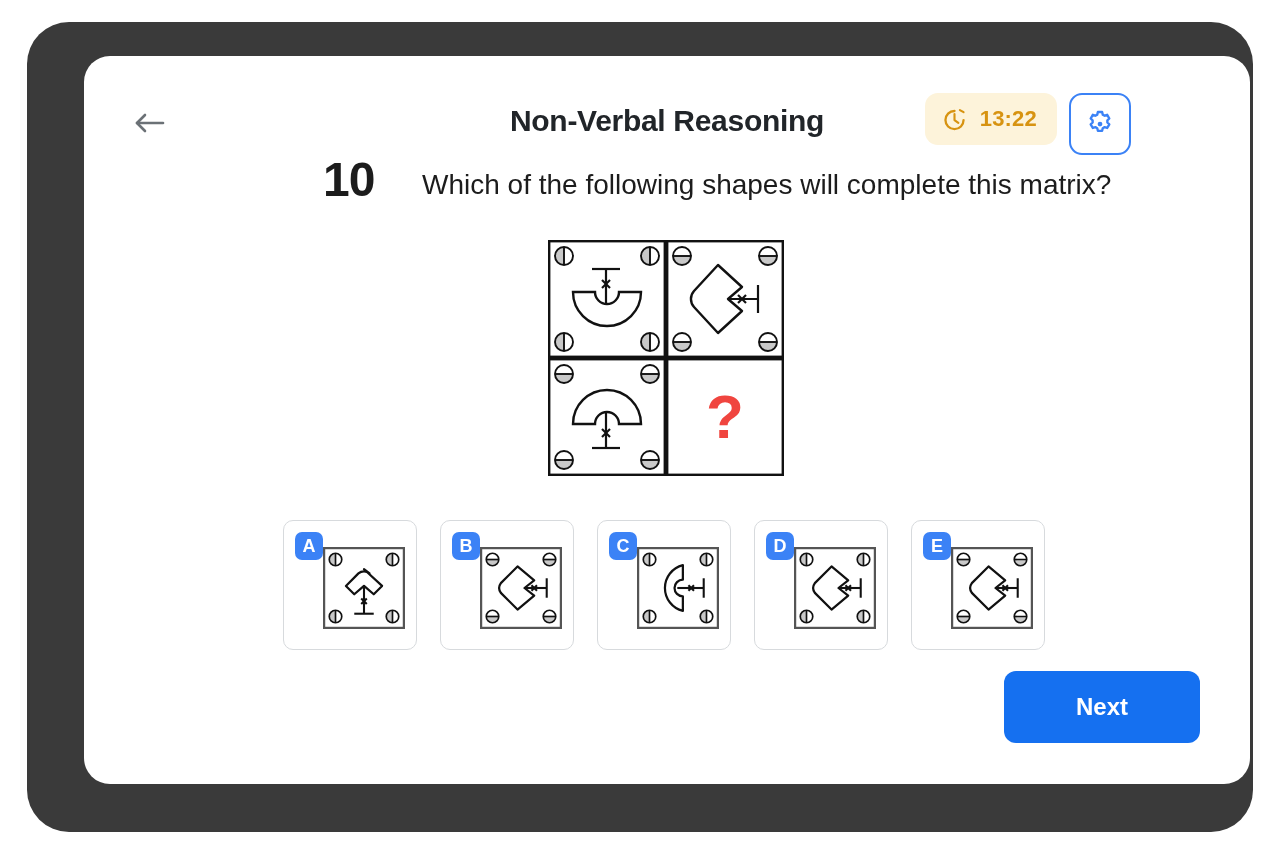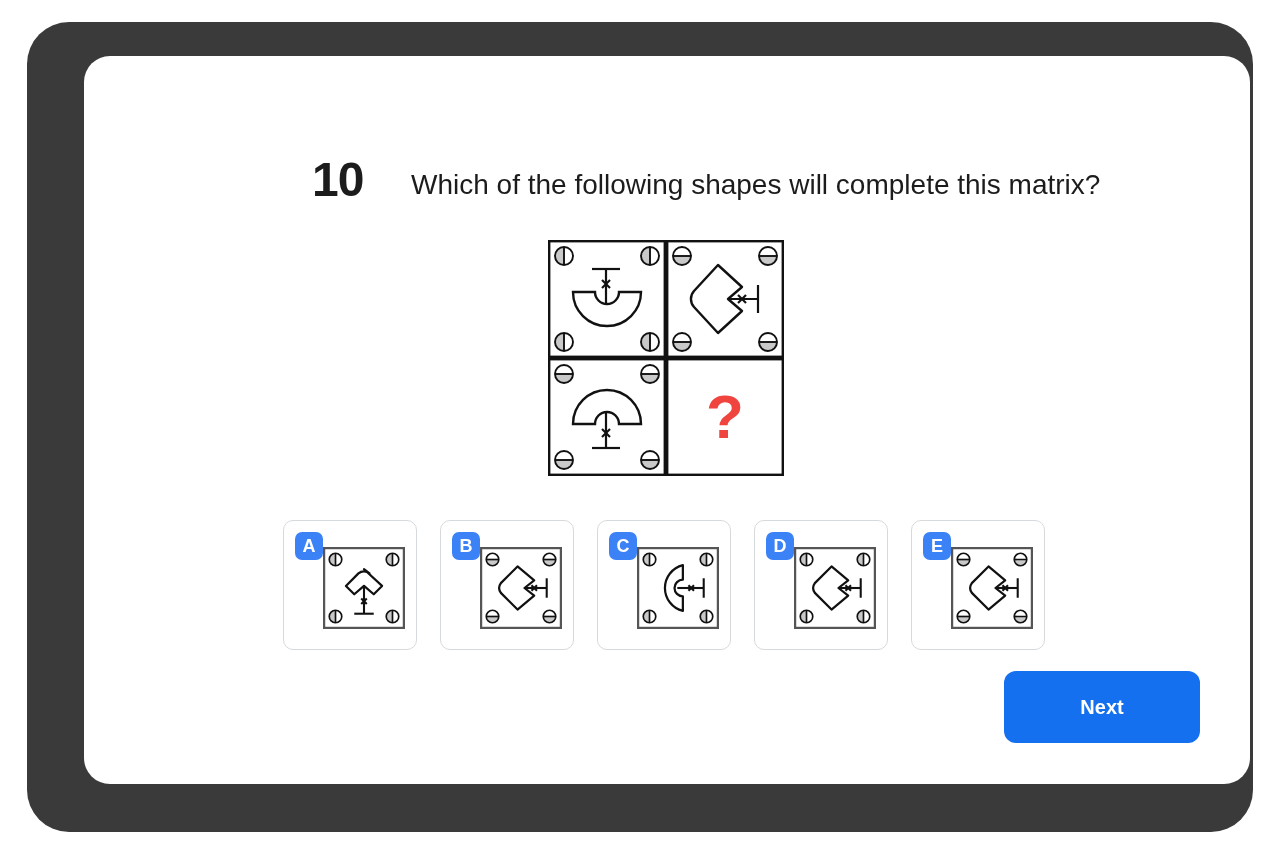--- a/index.html
+++ b/index.html
@@ -104,21 +104,21 @@
     border-radius: 13px;
     cursor: pointer;
     display: flex;
     align-items: center;
     justify-content: center;
   }
 
   
   #question-row {
     position: absolute;
-    left: 1px;
+    left: 12px;
     top: 96px;
     width: 100%;
     height: 70px;
     padding-left: 29px;
   }
 
   #question-number {
     position: absolute;
     left: 227px;
     top: 0px;
@@ -203,31 +203,58 @@
     position: absolute;
     right: 50px;
     bottom: 41px;
     width: 196px;
     height: 72px;
     background: #1570f0;
     border: none;
     border-radius: 12px;
     color: #ffffff;
     font-family: "Liberation Sans", sans-serif;
-    font-size: 20px;
+    font-size: 24px;
     font-weight: bold;
     cursor: pointer;
   }
 </style>
 </head>
 <body>
 
 <div id="device-frame">
   <div id="screen">
 
+    <div id="app-header">
+
+      <button id="back-button">
+        <svg width="32" height="24" viewBox="0 0 32 24">
+          <path d="M3 12 H29" stroke="#6b7176" stroke-width="2.6" stroke-linecap="round" fill="none"></path>
+          <path d="M11 4 L3 12 L11 20" stroke="#6b7176" stroke-width="2.6" stroke-linecap="round" stroke-linejoin="round" fill="none"></path>
+        </svg>
+      </button>
+
+      <div id="page-title">Non-Verbal Reasoning</div>
+
+      <div id="timer-badge">
+        <svg width="27" height="27" viewBox="0 0 28 28">
+          <path d="M14 5.2 A9.4 9.4 0 1 0 23.4 14.6" stroke="#d79311" stroke-width="2.4" fill="none" stroke-linecap="round"></path>
+          <path d="M19.6 4.2 L23.4 6.4" stroke="#d79311" stroke-width="2.2" fill="none" stroke-linecap="round"></path>
+          <path d="M14 8.4 V14.6 L18 17.6" stroke="#d79311" stroke-width="2.2" fill="none" stroke-linecap="round" stroke-linejoin="round"></path>
+        </svg>
+        <span id="timer-value">13:22</span>
+      </div>
+
+      <button id="settings-button">
+        <svg width="30" height="30" viewBox="0 0 24 24">
+          <path d="M10.3 2.4 h3.4 l0.5 2.1 1.5 0.85 2.05 -0.7 1.7 2.95 -1.55 1.45 0 1.75 1.55 1.45 -1.7 2.95 -2.05 -0.7 -1.5 0.85 -0.5 2.1 h-3.4 l-0.5 -2.1 -1.5 -0.85 -2.05 0.7 -1.7 -2.95 1.55 -1.45 0 -1.75 -1.55 -1.45 1.7 -2.95 2.05 0.7 1.5 -0.85 z" fill="none" stroke="#3b82f6" stroke-width="1.9" stroke-linejoin="round"></path>
+          <circle cx="12" cy="12" r="1.9" fill="#3b82f6"></circle>
+        </svg>
+      </button>
+    </div>
 
     <div id="question-row">
       <div id="question-number">10</div>
       <div id="question-text">Which of the following shapes will complete this matrix?</div>
     </div>
 
     <div id="matrix-figure">
 
       <div class="matrix-cell" style="left:0;top:0">
         <svg width="118" height="118" viewBox="0 0 118 118">

